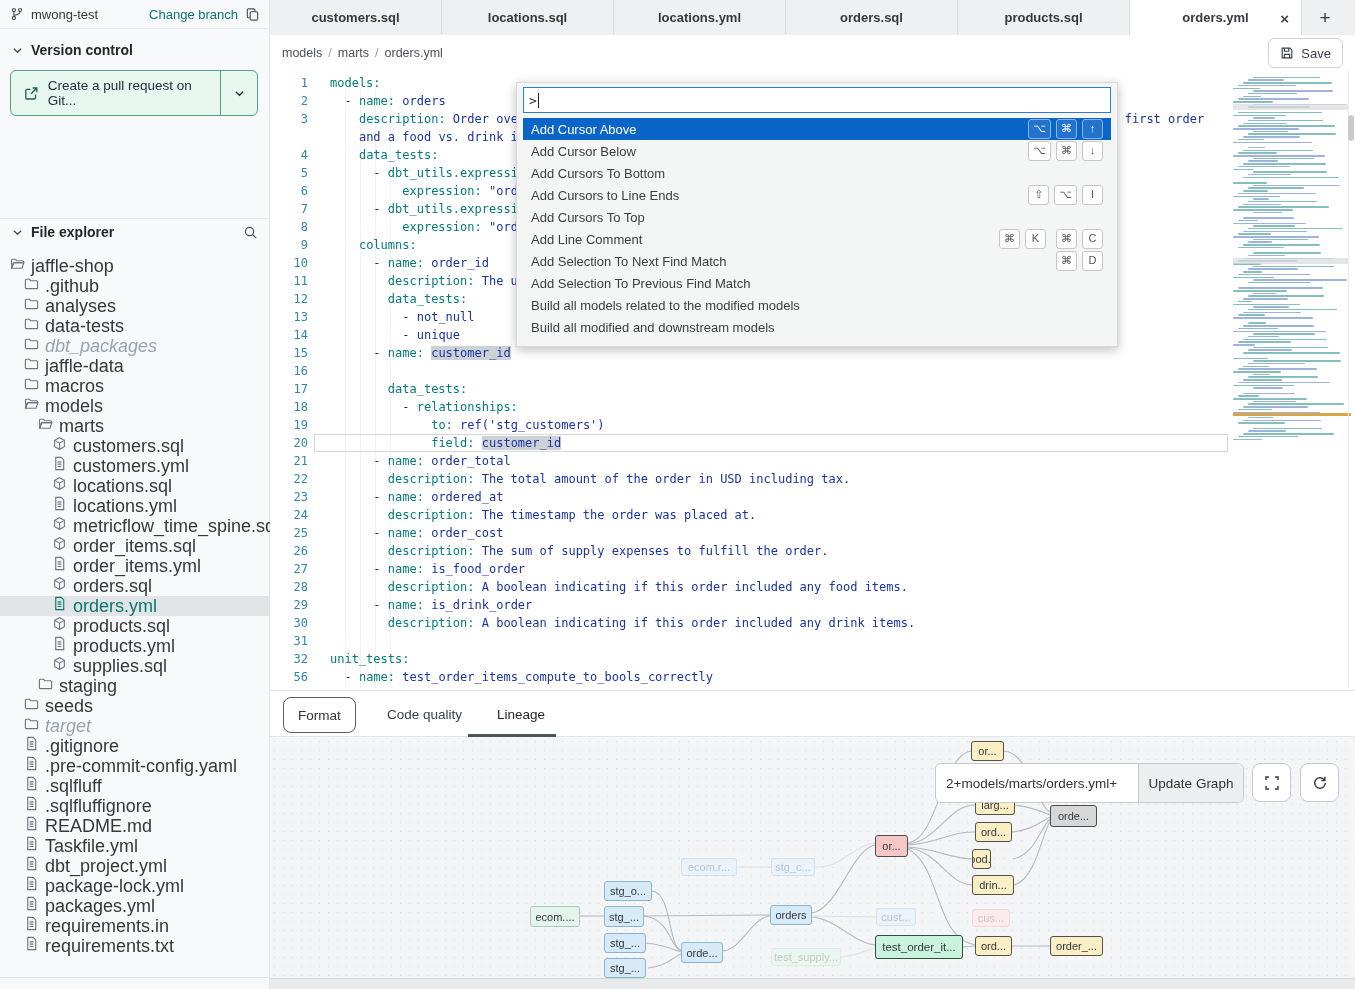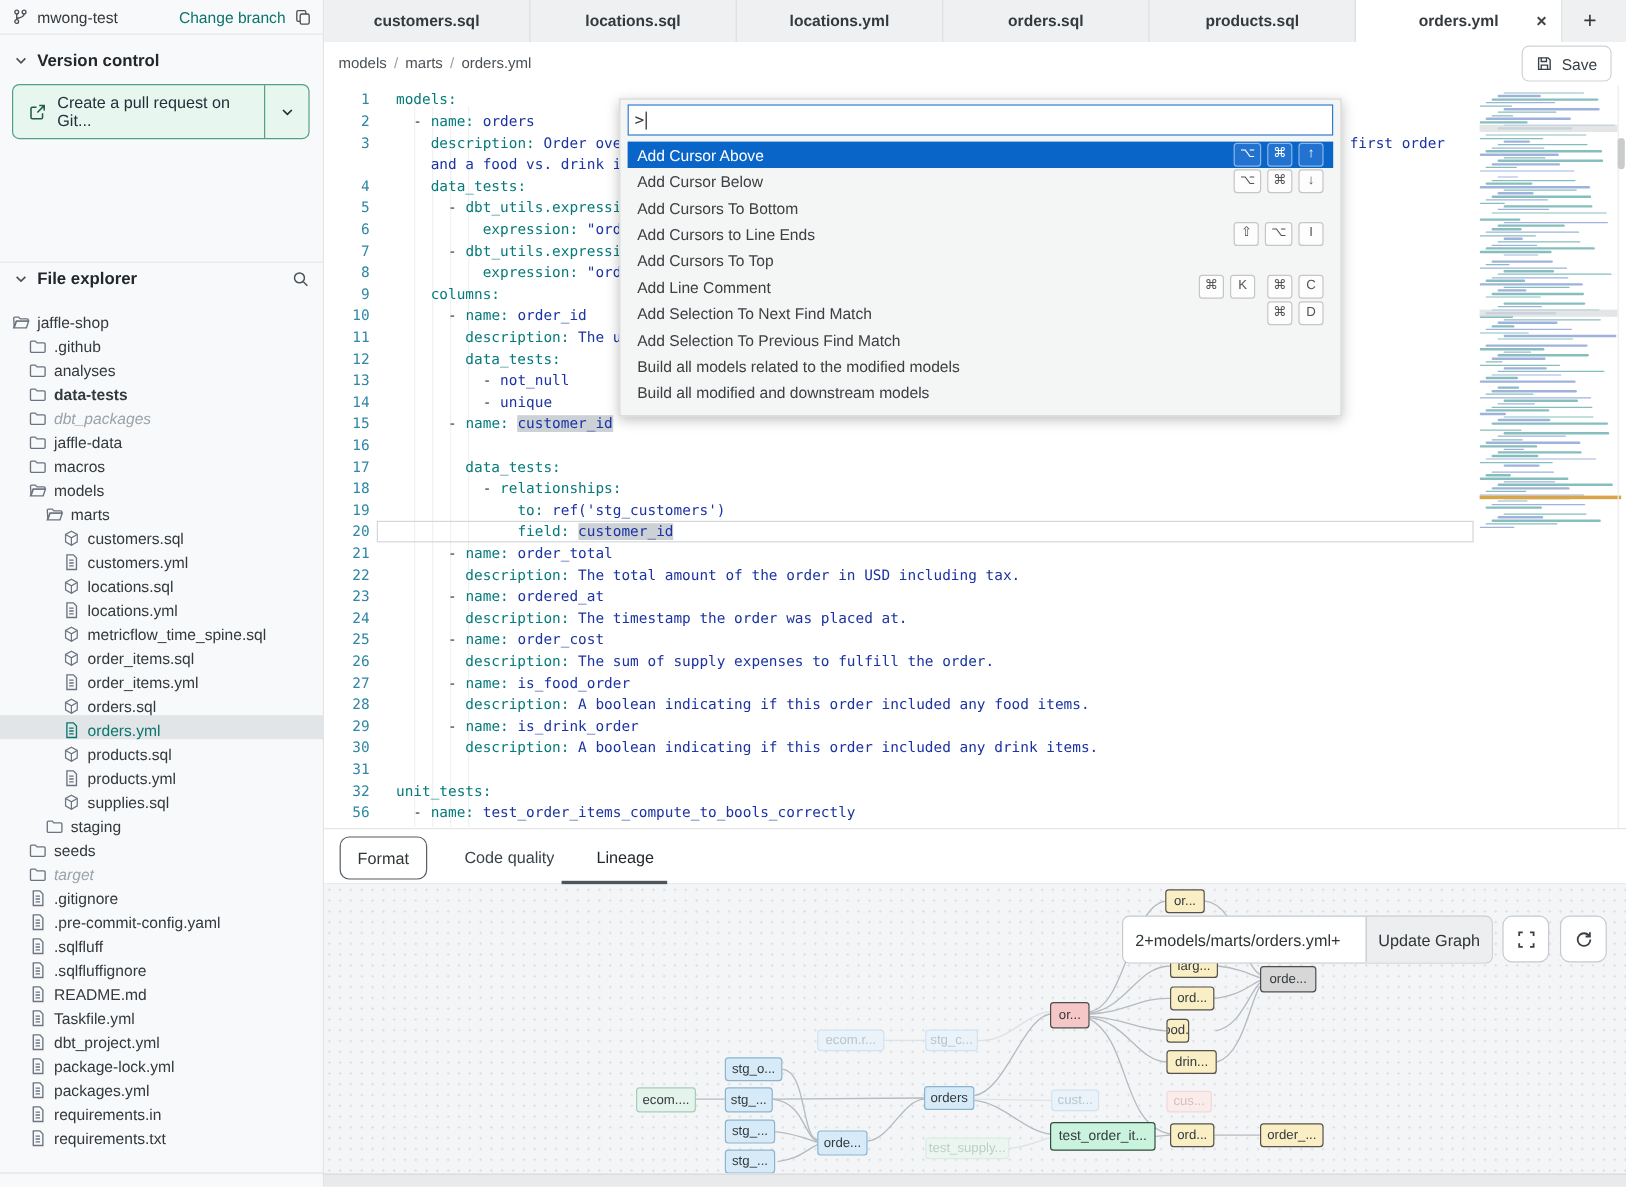--- a/index.html
+++ b/index.html
@@ -20,21 +20,21 @@
   .vc-head{position:absolute;left:12px;top:42px;}
   .pr-btn{position:absolute;left:10px;top:70px;width:248px;height:46px;border:1px solid #55a185;
           border-radius:6px;background:#e7f6ee;display:flex;align-items:stretch;box-sizing:border-box;cursor:pointer;}
   .pr-main{flex:1;display:flex;align-items:center;gap:9px;padding-left:13px;font-size:13.5px;color:#233038;}
   .pr-caret{width:36px;border-left:1px solid #55a185;display:flex;align-items:center;justify-content:center;}
   .fe-divider{position:absolute;left:0;top:218px;width:270px;border-top:1px solid #e6e8ea;}
   .fe-head{position:absolute;left:12px;top:224px;width:246px;display:flex;align-items:center;gap:8px;
            font-size:14px;font-weight:700;color:#22272b;}
   .fe-search{margin-left:auto;}
   .tree{position:absolute;left:0;top:256px;width:270px;}
-  .trow{height:20px;display:flex;align-items:flex-end;font-size:13px;color:#33393d;cursor:pointer;
+  .trow{height:20px;display:flex;align-items:flex-start;font-size:18px;color:#33393d;cursor:pointer;
         padding-right:19px;}
   .trow .ticon{width:15px;height:15px;margin-right:6px;flex:none;}
   .trow.muted{color:#9aa3ab;font-style:italic;}
   .trow.selected{background:#e2e5e7;color:#0b756e;}
   .trow.selected .ticon svg *{stroke:#0b756e;}
   .sidebar-bottom-line{position:absolute;left:0;top:977px;width:270px;border-top:1px solid #e0e2e4;}
 
   
   .main{position:absolute;left:270px;top:0;width:1085px;height:989px;}
   .tabbar{position:absolute;left:0;top:0;width:1085px;height:35px;background:#eef0f1;
@@ -206,21 +206,21 @@
         <span>.github</span>
       </div>
       <div class="trow" style="padding-left: 24px;">
         <span class="ticon">
           <svg width="15" height="15" viewBox="0 0 16 16" fill="none" stroke="#6b7480" stroke-width="1.2">
             <path d="M1.5 4.5a1 1 0 0 1 1-1h3.4l1.4 1.6h6.2a1 1 0 0 1 1 1v6.4a1 1 0 0 1-1 1h-11a1 1 0 0 1-1-1z"></path>
           </svg>
         </span>
         <span>analyses</span>
       </div>
-      <div class="trow" style="padding-left: 24px; font-weight: bold;">
+      <div class="trow" style="padding-left: 24px;">
         <span class="ticon">
           <svg width="15" height="15" viewBox="0 0 16 16" fill="none" stroke="#6b7480" stroke-width="1.2">
             <path d="M1.5 4.5a1 1 0 0 1 1-1h3.4l1.4 1.6h6.2a1 1 0 0 1 1 1v6.4a1 1 0 0 1-1 1h-11a1 1 0 0 1-1-1z"></path>
           </svg>
         </span>
         <span>data-tests</span>
       </div>
       <div class="trow muted" style="padding-left: 24px;">
         <span class="ticon">
           <svg width="15" height="15" viewBox="0 0 16 16" fill="none" stroke="#6b7480" stroke-width="1.2">

